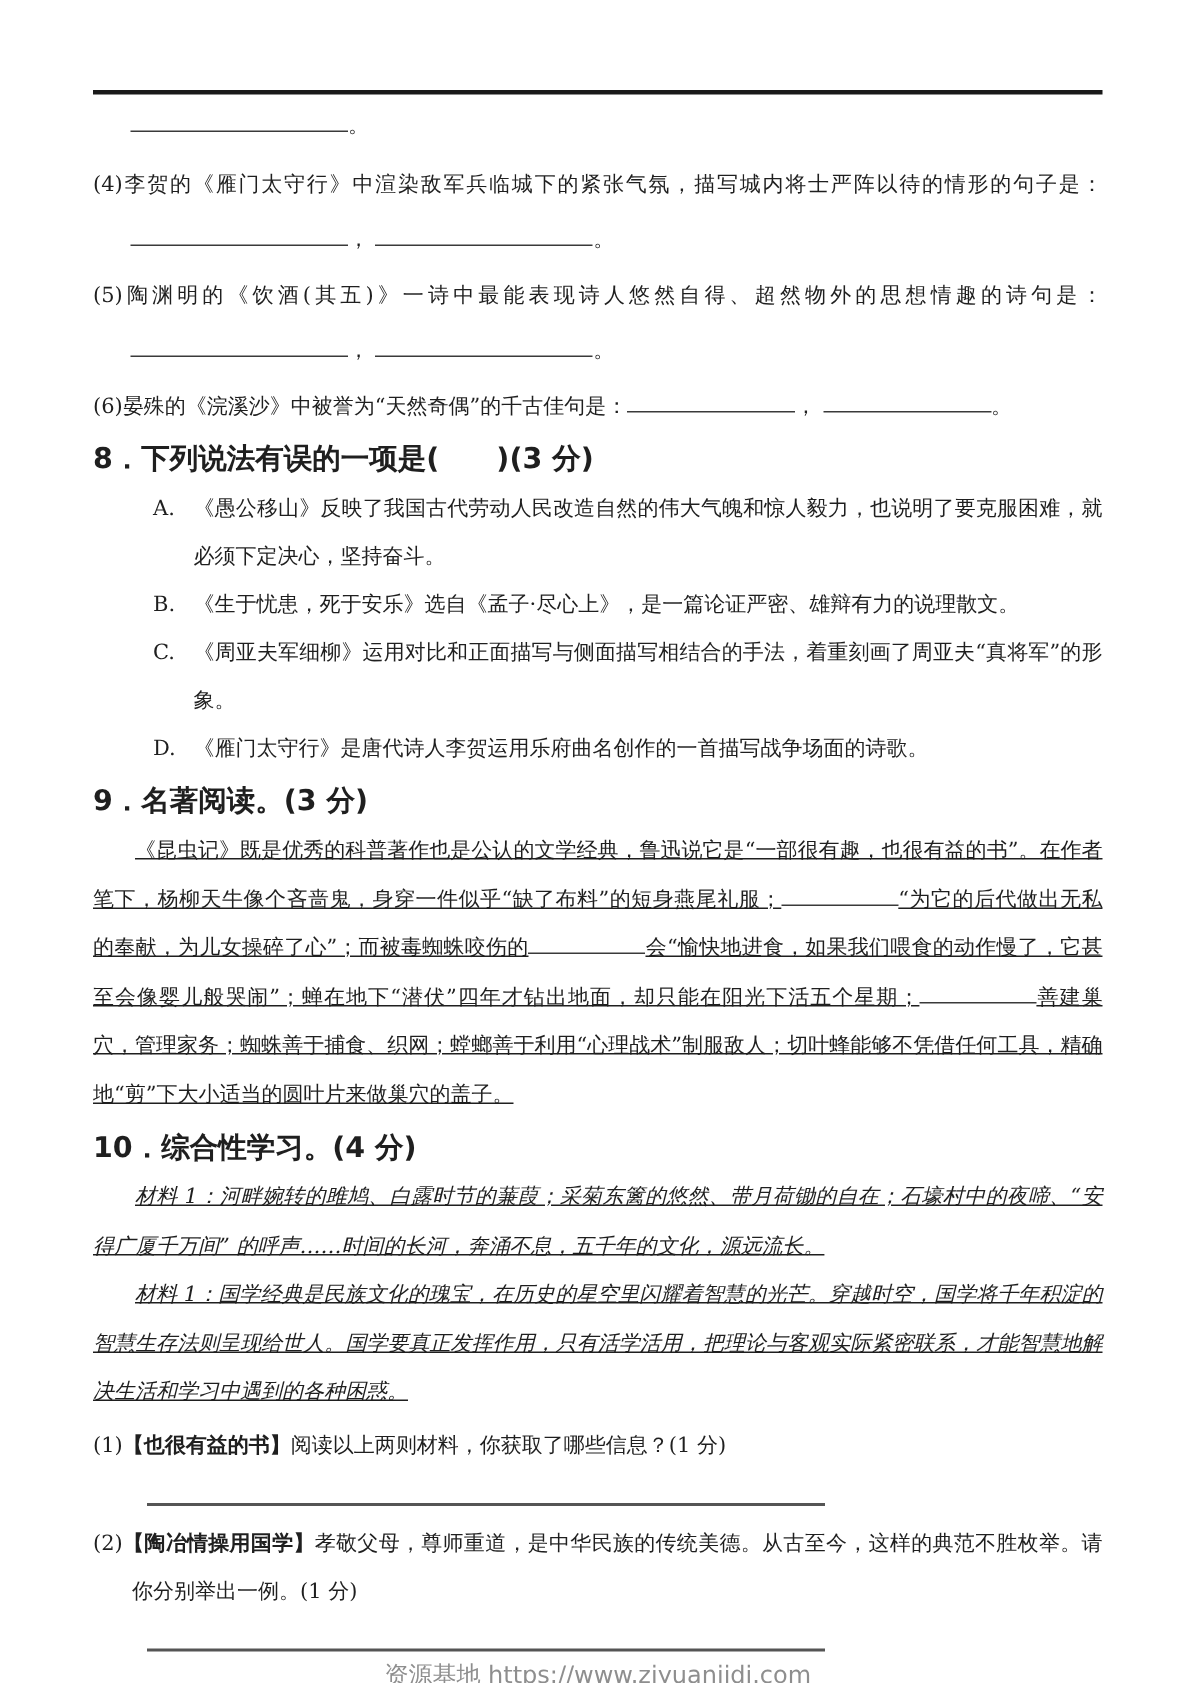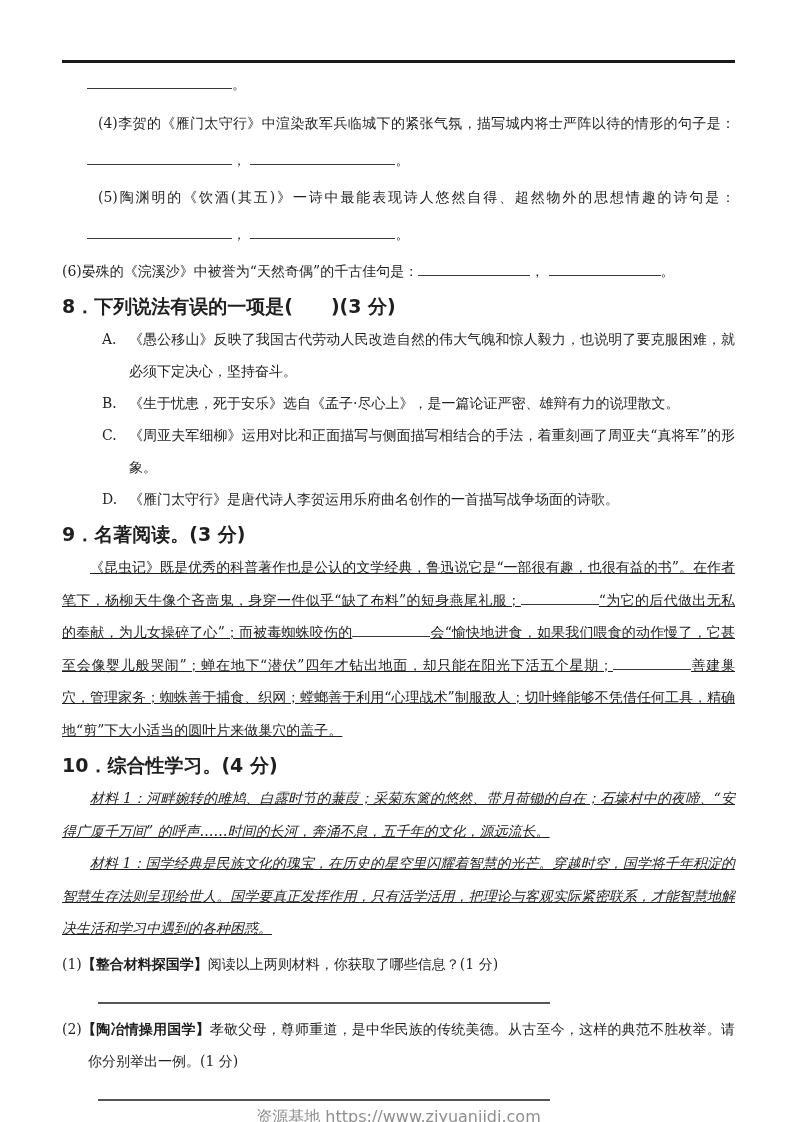--- a/index.html
+++ b/index.html
@@ -6,21 +6,21 @@
   body{
     width:793px;height:1122px;background:#ffffff;overflow:hidden;
     font-family:"DejaVu Serif","Liberation Serif",serif;
     font-size:14px;color:#1f1f1f;
   }
   .page{box-sizing:border-box;width:793px;height:1122px;
     padding:60px 58px 0 62px;display:flex;flex-direction:column;}
   .rule{border-top:3px solid #191919;}
   .line{line-height:32px;margin:0;}
   .mt4{margin-top:4px;} .mt6{margin-top:6px;}
-  .stretch{text-align:justify;text-align-last:justify;margin-left:36px;}
+  .stretch{text-align:justify;text-align-last:justify;}
   .blankrow{margin-left:25px;line-height:34px;}
   .blank{display:inline-block;height:0.95em;border-bottom:1px solid #3a3a3a;}
   .b145{width:145px}.b110{width:112px}.b75{width:78px}
   .qhead{font-family:"DejaVu Sans","Liberation Sans",sans-serif;
     font-weight:bold;font-size:19px;line-height:33px;margin:3px 0 0;}
   .opt{display:flex;margin-left:40px;}
   .opt-label{flex:0 0 27px;line-height:32px;}
   .opt-text{flex:1;line-height:32px;text-align:justify;}
   .para{margin:0;text-indent:2em;line-height:32.5px;text-align:justify;text-decoration:underline;}
   .kaiti{font-style:italic;}
@@ -77,21 +77,21 @@
   <h3 class="qhead">9．名著阅读。(3 分)</h3>
   <p class="para">
     <span>《昆虫记》既是优秀的科普著作也是公认的文学经典，鲁迅说它是“一部很有趣，也很有益的书”。在作者笔下，杨柳天牛像个吝啬鬼，身穿一件似乎“缺了布料”的短身燕尾礼服；</span><span class="blank b75"></span><span>“为它的后代做出无私的奉献，为儿女操碎了心”；而被毒蜘蛛咬伤的</span><span class="blank b75"></span><span>会“愉快地进食，如果我们喂食的动作慢了，它甚至会像婴儿般哭闹”；蝉在地下“潜伏”四年才钻出地面，却只能在阳光下活五个星期；</span><span class="blank b75"></span><span>善建巢穴，管理家务；蜘蛛善于捕食、织网；螳螂善于利用“心理战术”制服敌人；切叶蜂能够不凭借任何工具，精确地“剪”下大小适当的圆叶片来做巢穴的盖子。</span>
   </p>
 
   <h3 class="qhead">10．综合性学习。(4 分)</h3>
   <p class="para kaiti">材料 1：河畔婉转的雎鸠、白露时节的蒹葭；采菊东篱的悠然、带月荷锄的自在；石壕村中的夜啼、“安得广厦千万间” 的呼声……时间的长河，奔涌不息，五千年的文化，源远流长。</p>
   <p class="para kaiti">材料 1：国学经典是民族文化的瑰宝，在历史的星空里闪耀着智慧的光芒。穿越时空，国学将千年积淀的智慧生存法则呈现给世人。国学要真正发挥作用，只有活学活用，把理论与客观实际紧密联系，才能智慧地解决生活和学习中遇到的各种困惑。</p>
 
   <p class="sub">
-    <span>(1)</span><span class="subtag">【整合材料探国学】</span><span>阅读以上两则材料，你获取了哪些信息？(1 分)</span>
+    <span>(1)</span><span class="subtag">【也很有益的书】</span><span>阅读以上两则材料，你获取了哪些信息？(1 分)</span>
   </p>
   <div class="ansline"></div>
 
   <p class="sub">
     <span>(2)</span><span class="subtag">【陶冶情操用国学】</span><span>孝敬父母，尊师重道，是中华民族的传统美德。从古至今，这样的典范不胜枚举。请你分别举出一例。(1 分)</span>
   </p>
   <div class="ansline"></div>
 
   <div class="footer">
     <span>资源基地 https://www.ziyuanjidi.com</span>

